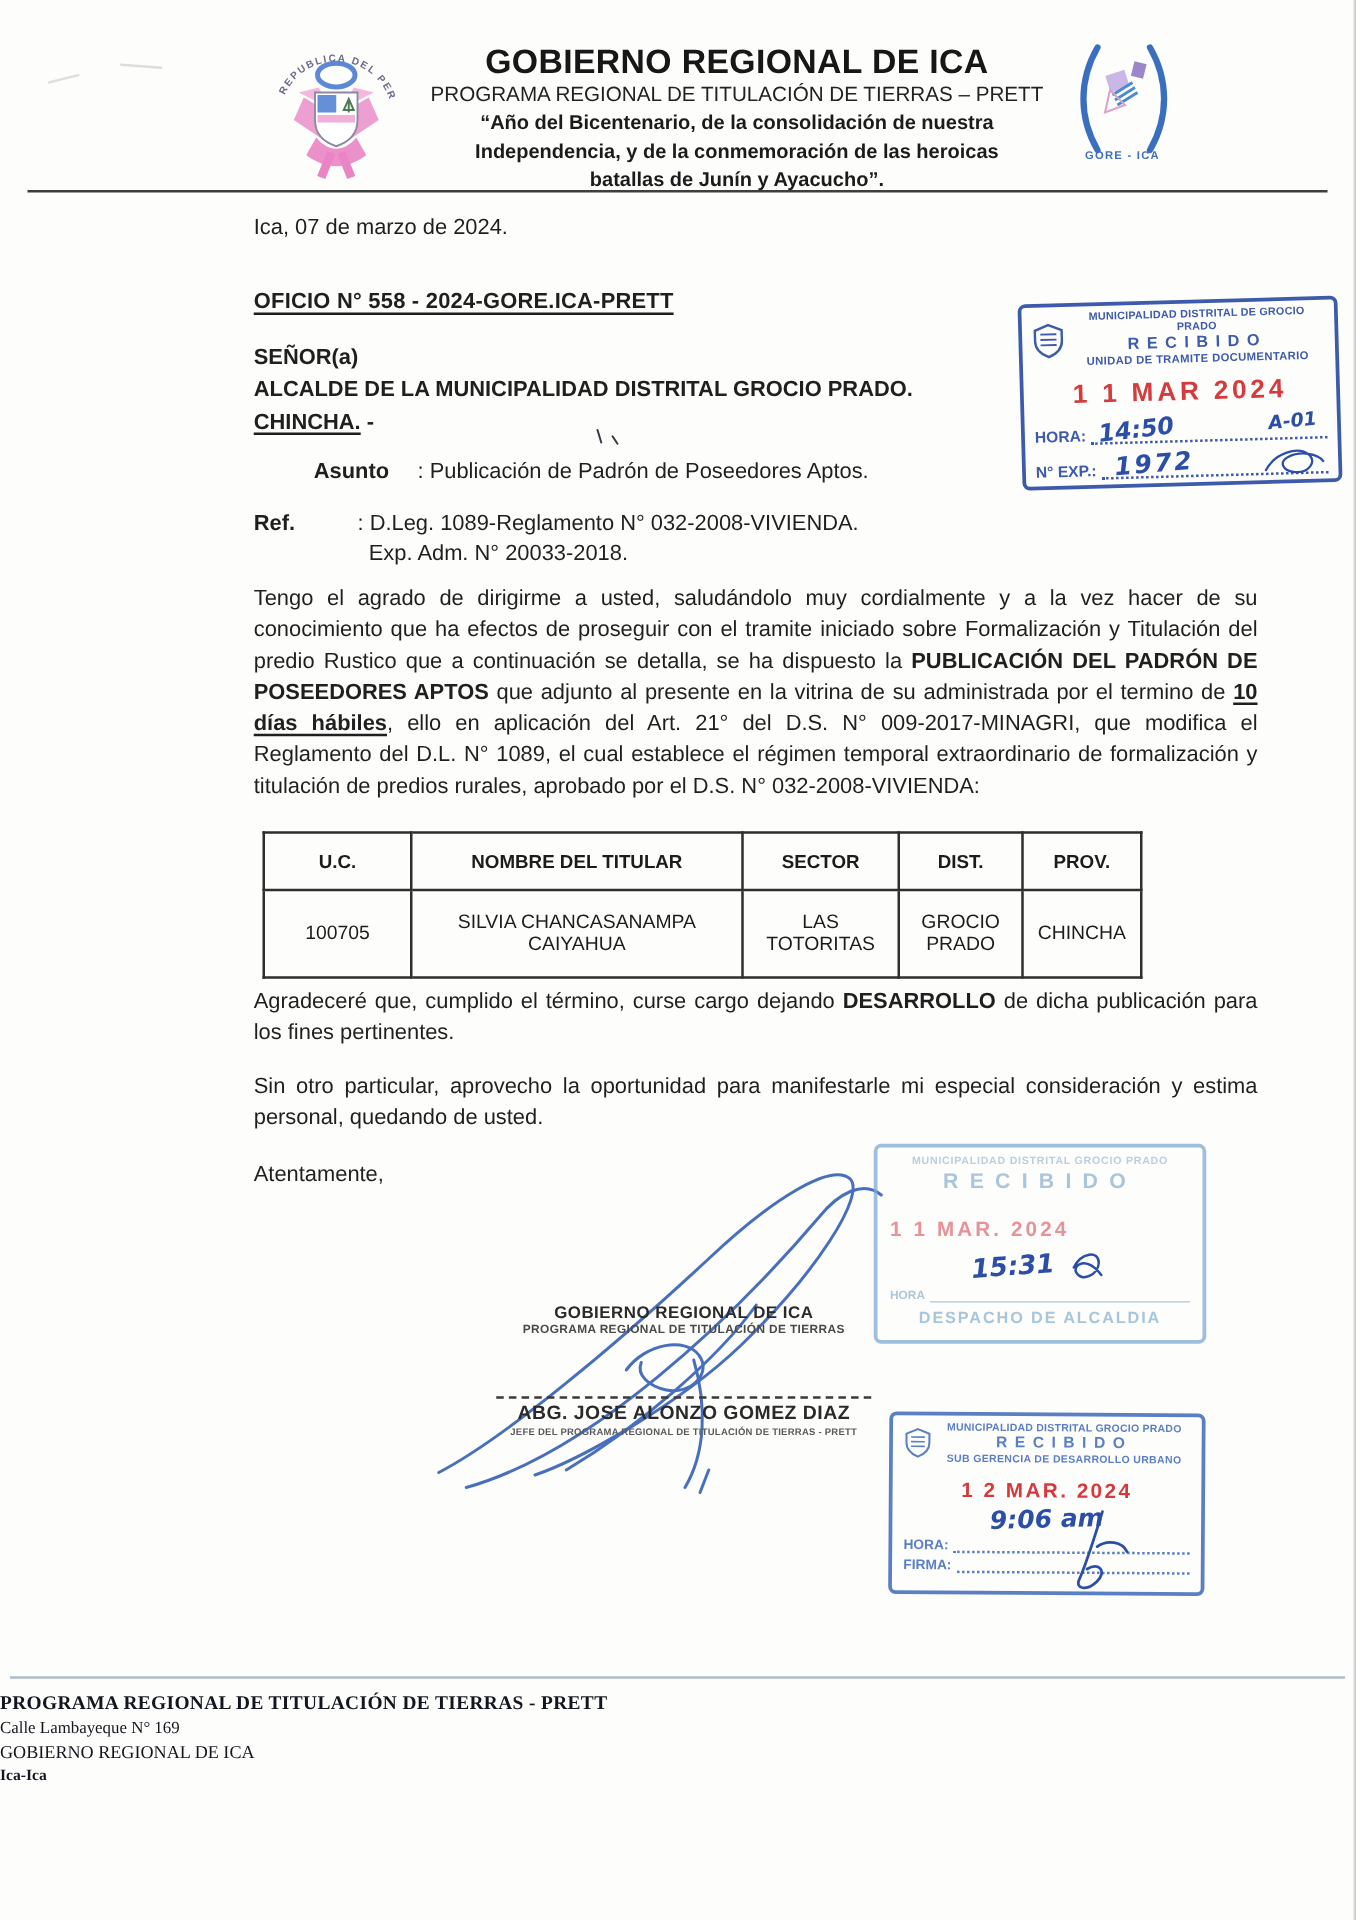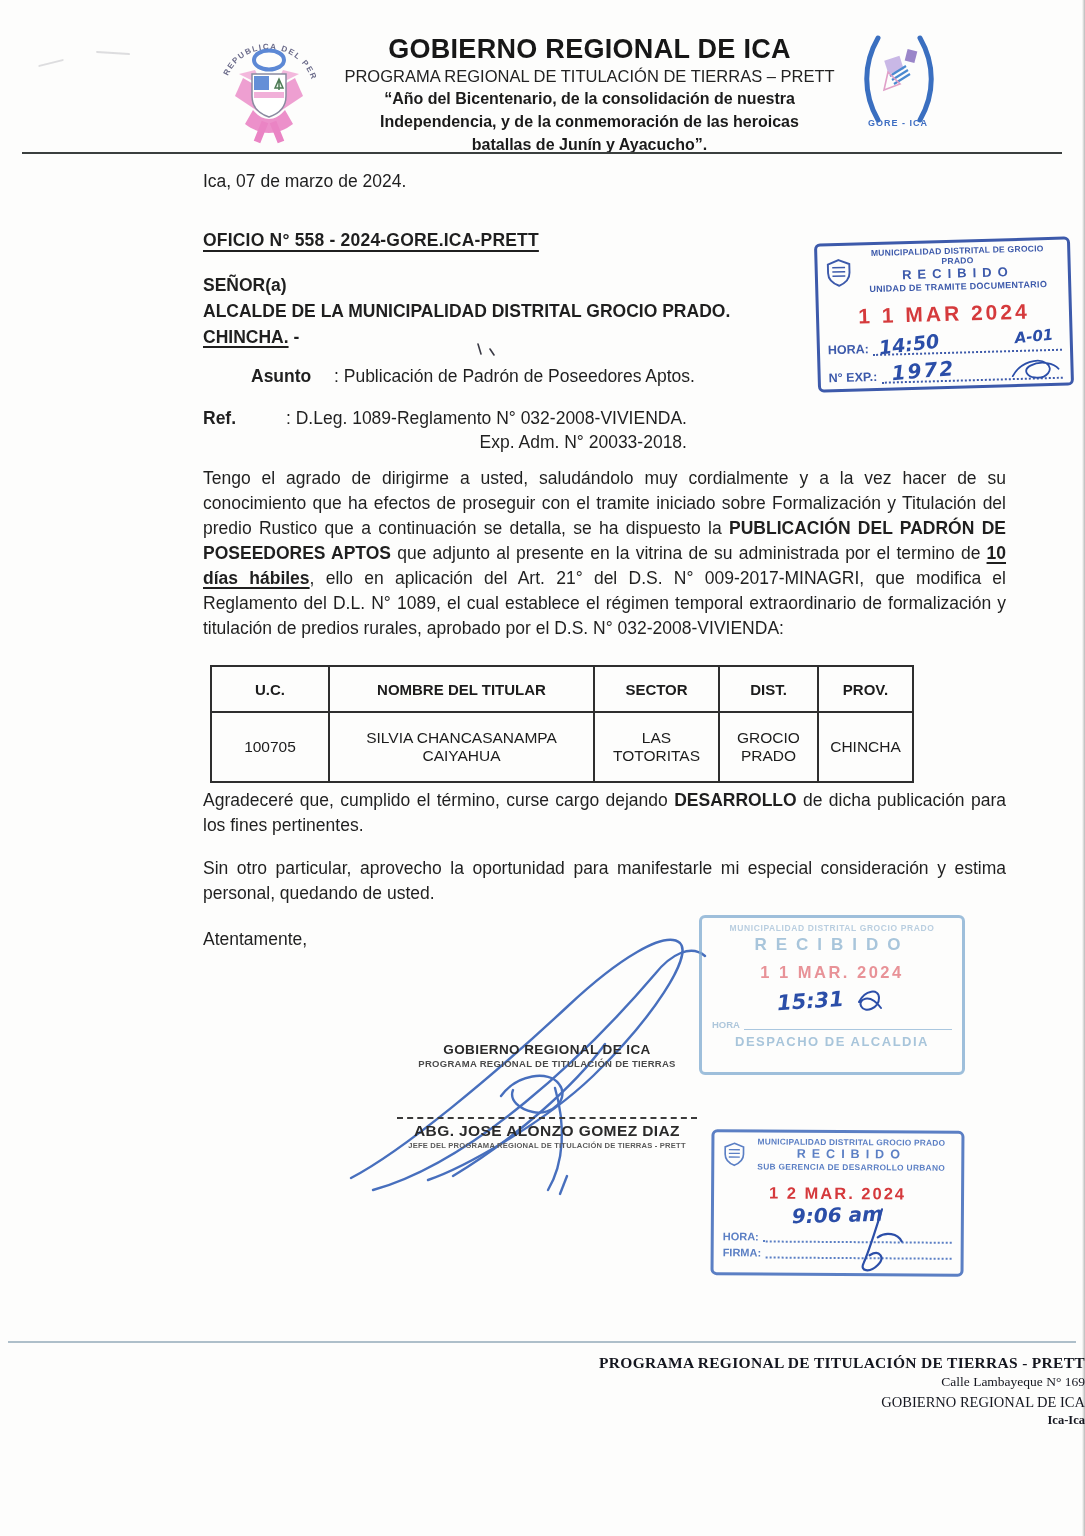--- a/index.html
+++ b/index.html
@@ -74,21 +74,21 @@
   .s1-code { position:absolute; right:8px; bottom:4px; font-size:15px; transform:rotate(-4deg); }
   .s1-exp-val { position:absolute; left:10px; bottom:-2px; font-size:20px; transform:rotate(-3deg); letter-spacing:2px; }
   .s1-scribble { position:absolute; right:2px; bottom:-6px; }
 
   .stamp2 {
     left:699px; top:915px; width:266px; height:160px;
     border:3px solid rgba(126,170,208,.75); color:#a6c7de; padding:5px 10px;
   }
   .s2-org { text-align:center; font-size:8.5px; font-weight:bold; color:rgba(140,175,205,.6); letter-spacing:.6px; }
   .s2-recibido { text-align:center; font-size:17px; font-weight:bold; letter-spacing:9px; color:rgba(146,182,210,.8); margin-top:2px; }
-  .s2-date { text-align:center; margin-top:8px; font-size:16.5px; font-weight:bold; color:rgba(224,110,118,.75); letter-spacing:2.5px; }
+  .s2-date { text-align:left; margin-top:20px; font-size:16.5px; font-weight:bold; color:rgba(224,110,118,.75); letter-spacing:2.5px; }
   .s2-handrow { display:flex; align-items:center; justify-content:center; gap:10px; margin-top:2px; }
   .s2-time { font-size:21px; transform:rotate(-4deg); }
   .s2-horaline { display:flex; align-items:flex-end; margin-top:0px; font-size:9.5px; font-weight:bold; color:rgba(140,175,205,.7); }
   .s2-horaline .ln { flex:1; border-bottom:1.5px solid rgba(126,170,208,.65); height:12px; margin-left:4px; }
   .s2-office { text-align:center; font-size:13px; font-weight:bold; letter-spacing:1.5px; color:rgba(146,182,210,.8); margin-top:4px; }
 
   .stamp3 {
     left:711px; top:1130px; width:253px; height:146px;
     border:3px solid #5b7fc4; color:#5b7fc4; padding:4px 9px; transform:rotate(.4deg);
   }
@@ -98,21 +98,21 @@
   .s3-recibido { font-size:12.5px; font-weight:bold; letter-spacing:6px; }
   .s3-office { font-size:8.4px; font-weight:bold; letter-spacing:.3px; }
   .s3-date { text-align:center; margin-top:12px; font-size:16.5px; font-weight:bold; color:#d5393c; letter-spacing:2px; }
   .s3-time { text-align:center; font-size:20px; margin-top:0; transform:rotate(-2deg); }
   .s3-row { display:flex; align-items:flex-end; font-size:11px; font-weight:bold; margin-top:2px; }
   .s3-row .dots { flex:1; border-bottom:2px dotted #5b7fc4; height:14px; margin-left:4px; }
   .s3-sig { position:absolute; right:40px; bottom:-18px; }
 
   
   .foot-rule { position:absolute; left:8px; top:1341px; width:1068px; height:2px; background:#aebfca; }
-  .footer { position:absolute; left:0; top:1352px; width:1085px; text-align:right; font-family:"Liberation Serif", serif; color:#14161f; line-height:1.38; }
+  .footer { position:absolute; left:0; top:1352px; width:1085px; text-align:left; font-family:"Liberation Serif", serif; color:#14161f; line-height:1.38; }
   .foot1 { font-size:15.5px; font-weight:bold; letter-spacing:.3px; }
   .foot2 { font-size:13.5px; }
   .foot3 { font-size:14.5px; }
   .foot4 { font-size:12.5px; font-weight:bold; }
 
   .pencil { position:absolute; background:#c2c2c6; opacity:.55; border-radius:2px; }
 </style>
 </head>
 <body>
 
@@ -184,21 +184,21 @@
 
   <div class="abs label-row" style="left:203px; top:364px;margin-left:48px;">
     <span class="lbl">Asunto</span>
     <span>: Publicación de Padrón de Poseedores Aptos.</span>
   </div>
 
   <div class="abs label-row" style="left:203px; top:406px;">
     <span class="lbl">Ref.</span>
     <span class="ref-lines">
       <div>: D.Leg. 1089-Reglamento N° 032-2008-VIVIENDA.</div>
-      <div style="padding-left:9px;text-align:right;">Exp. Adm. N° 20033-2018.</div>
+      <div style="padding-left:9px;">Exp. Adm. N° 20033-2018.</div>
     </span>
   </div>
 
   <div class="abs body-text just" style="left:203px; top:466px;"><span>Tengo el agrado de dirigirme a usted, saludándolo muy cordialmente y a la vez hacer de su conocimiento que ha efectos de proseguir con el tramite iniciado sobre Formalización y Titulación del predio Rustico que a continuación se detalla, se ha dispuesto la </span><span class="b">PUBLICACIÓN DEL PADRÓN DE POSEEDORES APTOS</span><span> que adjunto al presente en la vitrina de su administrada por el termino de </span><span class="b u">10 días hábiles</span><span>, ello en aplicación del Art. 21° del D.S. N° 009-2017-MINAGRI, que modifica el Reglamento del D.L. N° 1089, el cual establece el régimen temporal extraordinario de formalización y titulación de predios rurales, aprobado por el D.S. N° 032-2008-VIVIENDA:</span></div>
 
   <table class="padron abs" style="left:210px; top:665px;">
     <thead>
       <tr>
         <th style="width:118px;">U.C.</th>
         <th style="width:265px;">NOMBRE DEL TITULAR</th>

